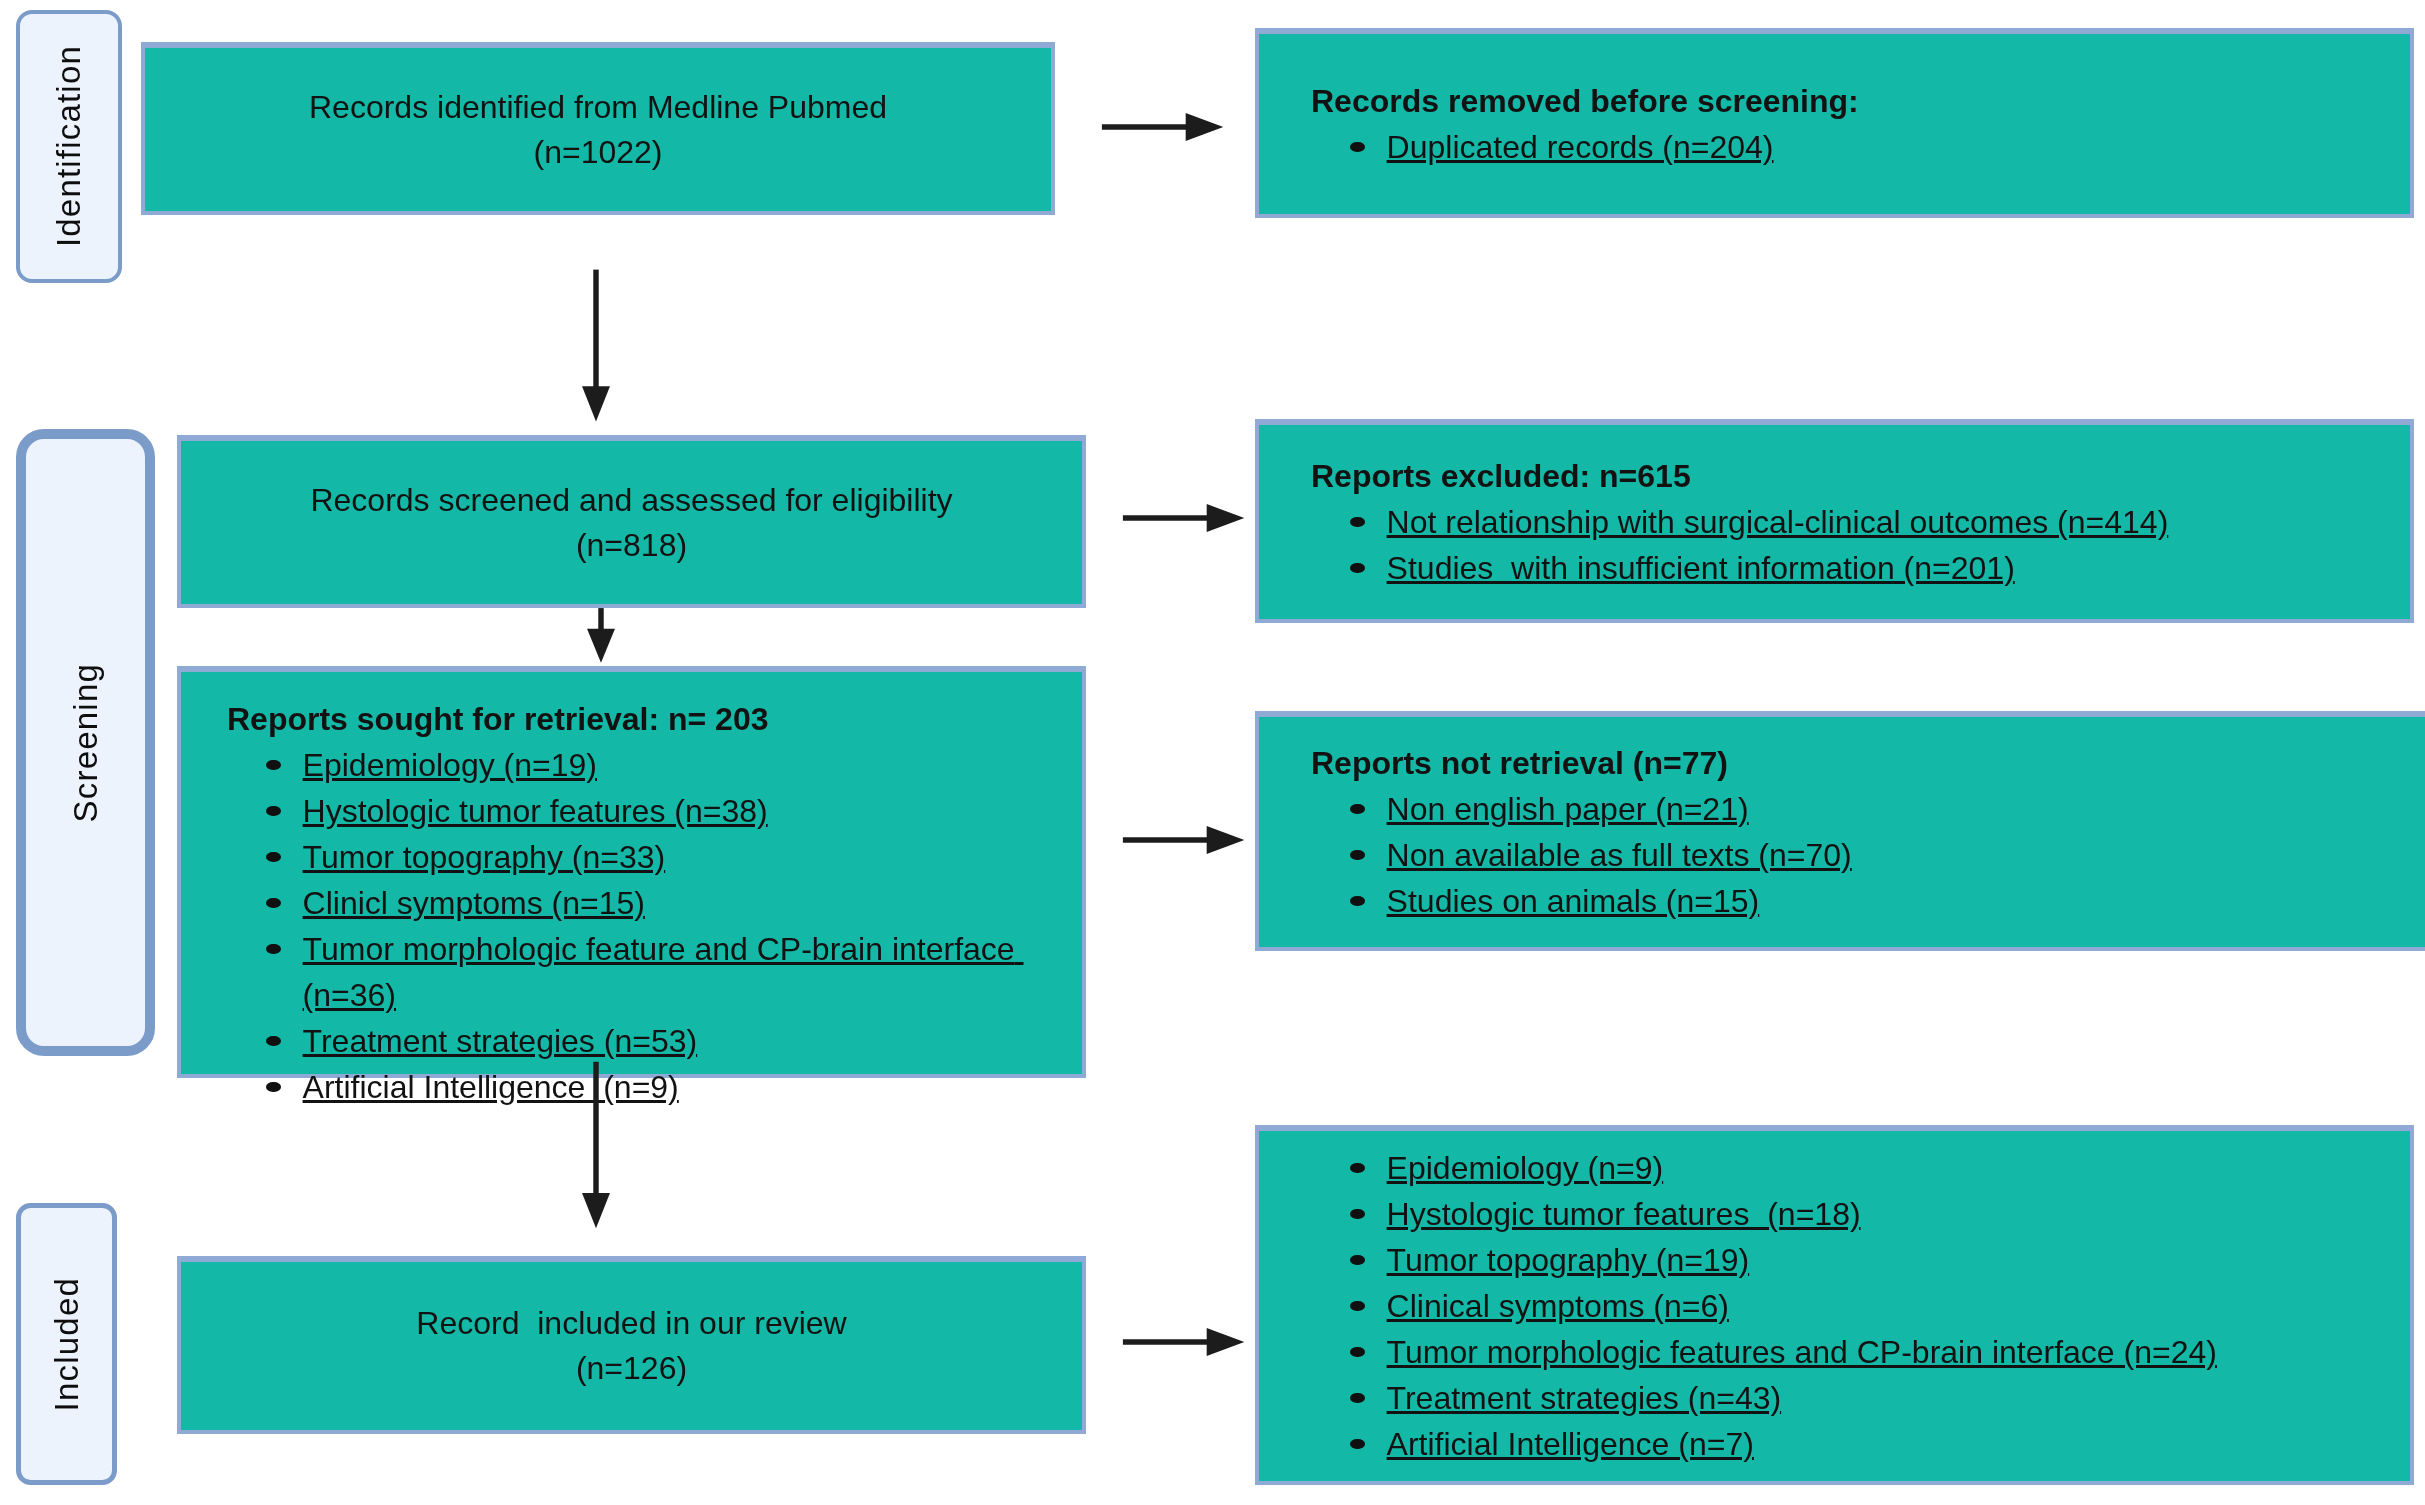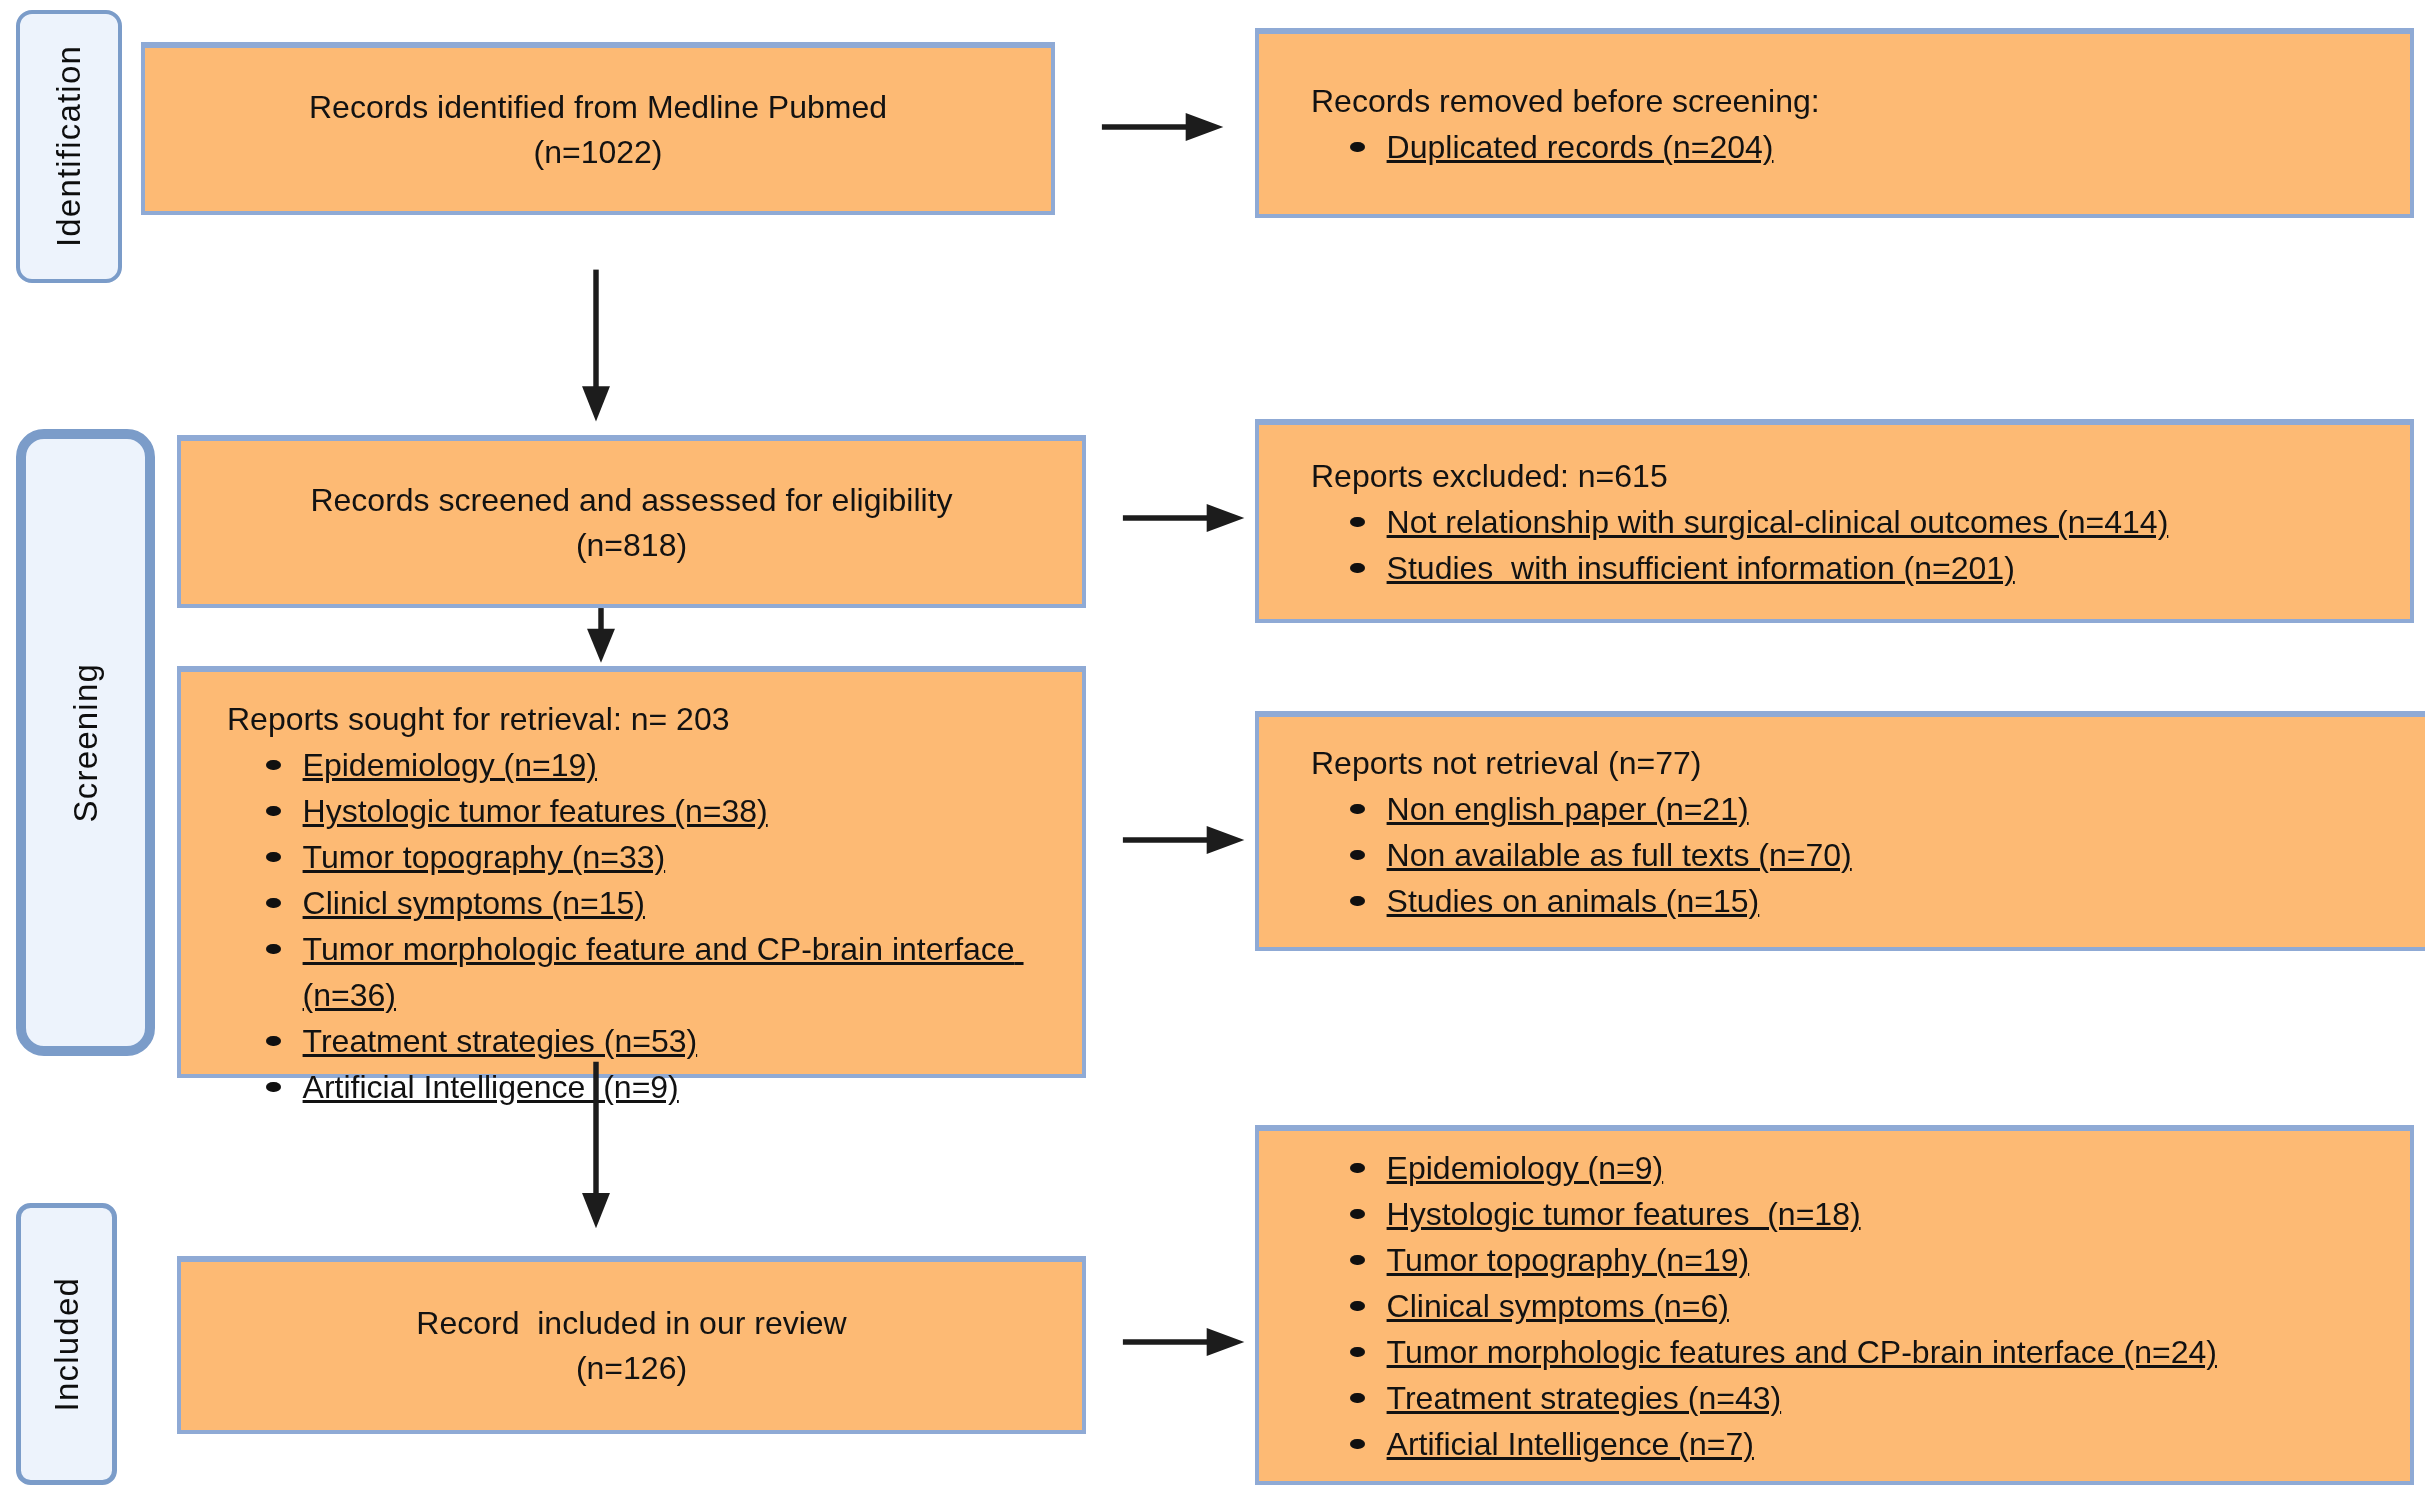--- a/index.html
+++ b/index.html
@@ -31,40 +31,40 @@
     color: #0e0e0e;
     white-space: pre;
   }
   .stage.identification { left: 16px; top: 9.8px;  width: 106px; height: 273px;  border-width: 4.3px;  border-radius: 16px; }
   .stage.screening      { left: 16px; top: 429px; width: 139px; height: 627px; border-width: 10.4px; border-radius: 28px; }
   .stage.included       { left: 16px; top: 1203px; width: 101px; height: 282px; border-width: 5.5px;  border-radius: 14.6px; }
 
   
   .fbox {
     position: absolute;
-    background: #fdba74;
+    background: #14b8a6;
     border: 4.9px solid #8faad5;
     border-top-width: 6.7px;
     box-sizing: border-box;
     display: flex;
     flex-direction: column;
   }
   .fbox.center { align-items: center; justify-content: center; text-align: center; }
   .line { font-size: 32px; line-height: 45px; white-space: pre-wrap; }
 
   .fbox.box1 { left: 141px;  top: 42px;   width: 914px; height: 173px; }
   .fbox.box2 { left: 177px;  top: 435px;  width: 909px; height: 173px; }
   .fbox.box3 { left: 177px;  top: 628px; width: 909px; height: 412px; padding: 24.4px 18.3px 12.2px 46px; justify-content: flex-start; margin-top: 38px; }
   .fbox.box4 { left: 177px;  top: 1256px; width: 909px; height: 178px; }
   .fbox.rbox1 { left: 1255px; top: 28px;   width: 1159px; height: 190px; padding-left: 52px; justify-content: center; }
   .fbox.rbox2 { left: 1255px; top: 419px;  width: 1159px; height: 204px; padding-left: 52px; justify-content: center; }
   .fbox.rbox3 { left: 1255px; top: 711px; width: 1227px; height: 240px; padding-left: 52px; justify-content: center; }
   .fbox.rbox4 { left: 1255px; top: 1125px; width: 1159px; height: 360px; padding-left: 52px; justify-content: center; }
 
-  .box-title { font-size: 32px; line-height: 46px; white-space: pre-wrap; }
+  .box-title { font-size: 32px; line-height: 46px; white-space: pre-wrap; font-weight: bold; }
 
   .bullets { margin-left: 39px; }
   .bullet  { display: flex; align-items: flex-start; text-decoration: underline; }
   .bullet .dot {
     flex: 0 0 14.6px;
     width: 10.4px; height: 10.4px;
     margin: 17.7px 22px 0 0;
     border-radius: 50%;
     background: #101010;
   }

